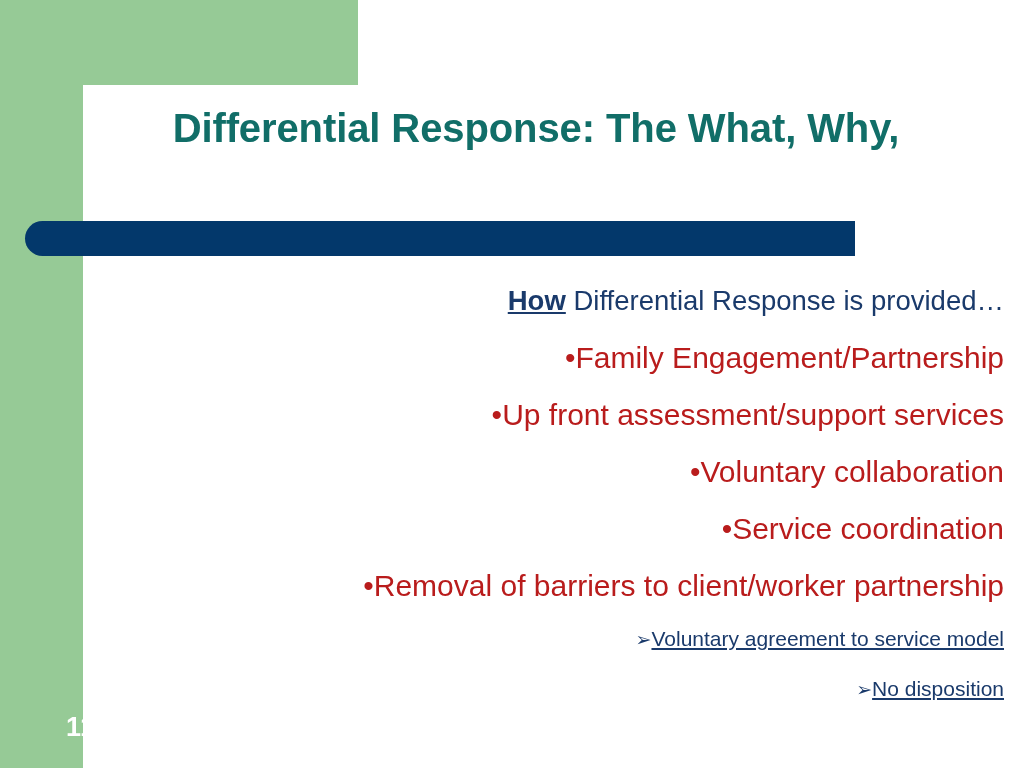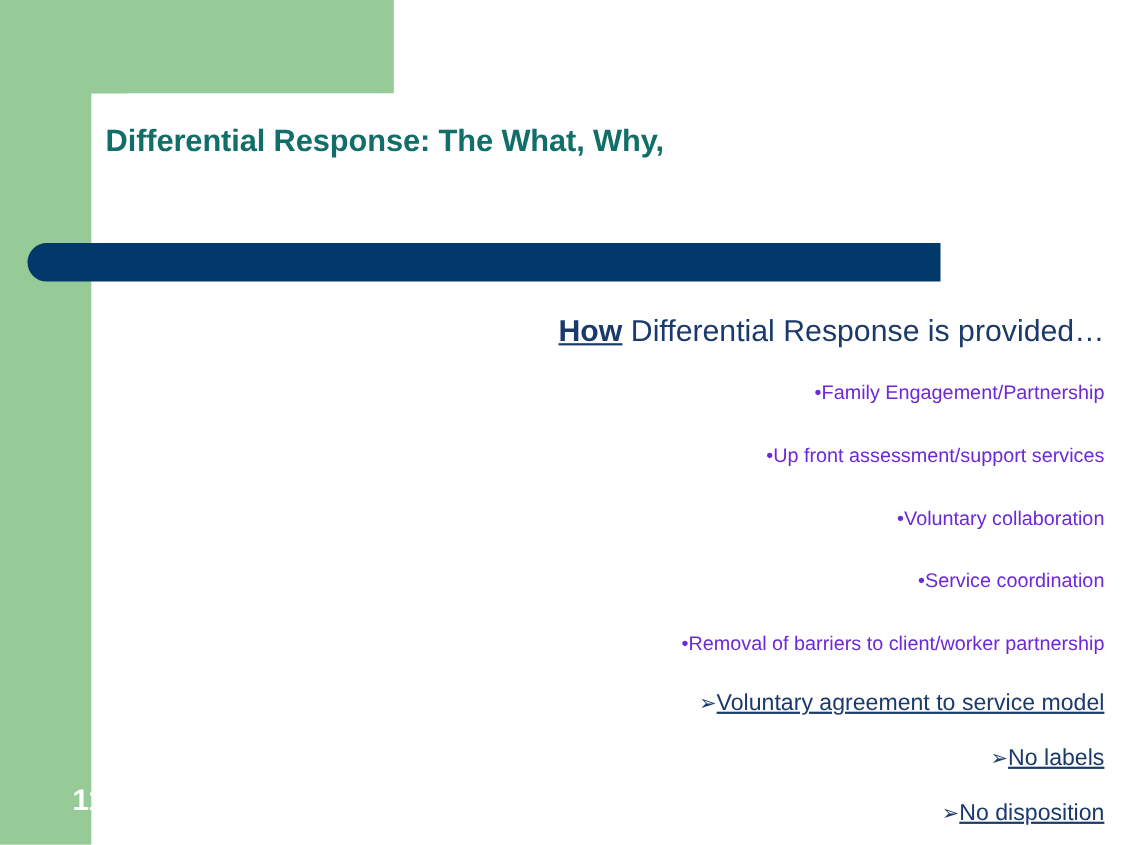--- a/index.html
+++ b/index.html
@@ -51,23 +51,23 @@
     background: #ffffff;
     border-top-left-radius: 30px;
   }
 
   
   .slide-title {
     position: absolute;
     left: 96px;
     top: 104px;
     width: 880px;
-    text-align: left;
+    text-align: center;
     color: #116e68;
-    font-size: 28px;
+    font-size: 40px;
     font-weight: bold;
     line-height: 48px;
     letter-spacing: -0.1px;
   }
 
   
   .divider-bar {
     position: absolute;
     left: 25px;
     top: 221px;
@@ -93,23 +93,23 @@
     line-height: 57px;
     color: #1a3a6b;
     white-space: nowrap;
   }
   .lead-line .emph {
     font-weight: bold;
     text-decoration: underline;
   }
 
   .bullet-line {
-    font-size: 18px;
+    font-size: 30px;
     line-height: 57px;
-    color: #6d28d9;
+    color: #b91c1c;
     white-space: nowrap;
     display: block;
   }
   .bullet-line .marker {
     display: inline;
   }
 
   .sub-line {
     font-size: 21px;
     line-height: 49px;
@@ -162,21 +162,20 @@
     <div class="bullet-line"><span class="marker">•</span><span>Up front assessment/support services</span></div>
 
     <div class="bullet-line"><span class="marker">•</span><span>Voluntary collaboration</span></div>
 
     <div class="bullet-line"><span class="marker">•</span><span>Service coordination</span></div>
 
     <div class="bullet-line"><span class="marker">•</span><span>Removal of barriers to client/worker partnership</span></div>
 
     <div class="sub-line"><span class="marker">➢</span><span>Voluntary agreement to service model</span></div>
 
-    <div class="sub-line"><span class="marker">➢</span><span>No labels</span></div>
 
     <div class="sub-line"><span class="marker">➢</span><span>No disposition</span></div>
 
   </div>
 
   <div class="page-number">11</div>
 
 </div>
 
 </body></html>

